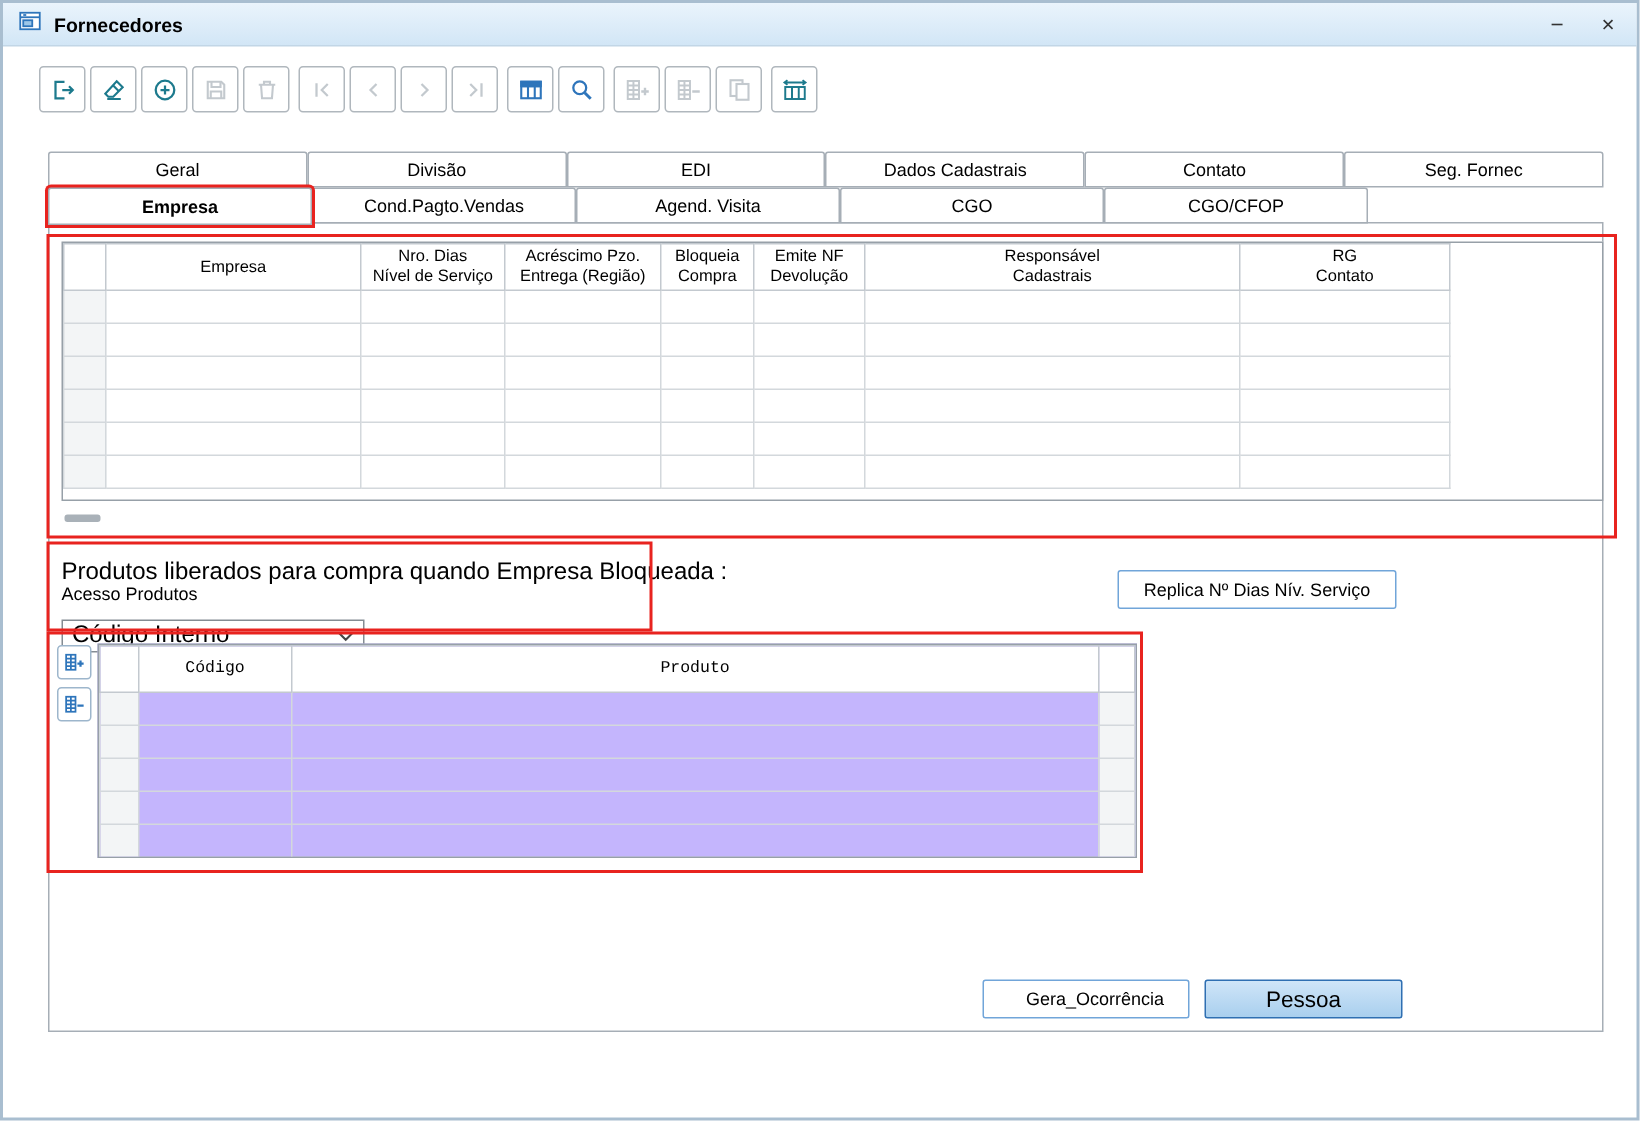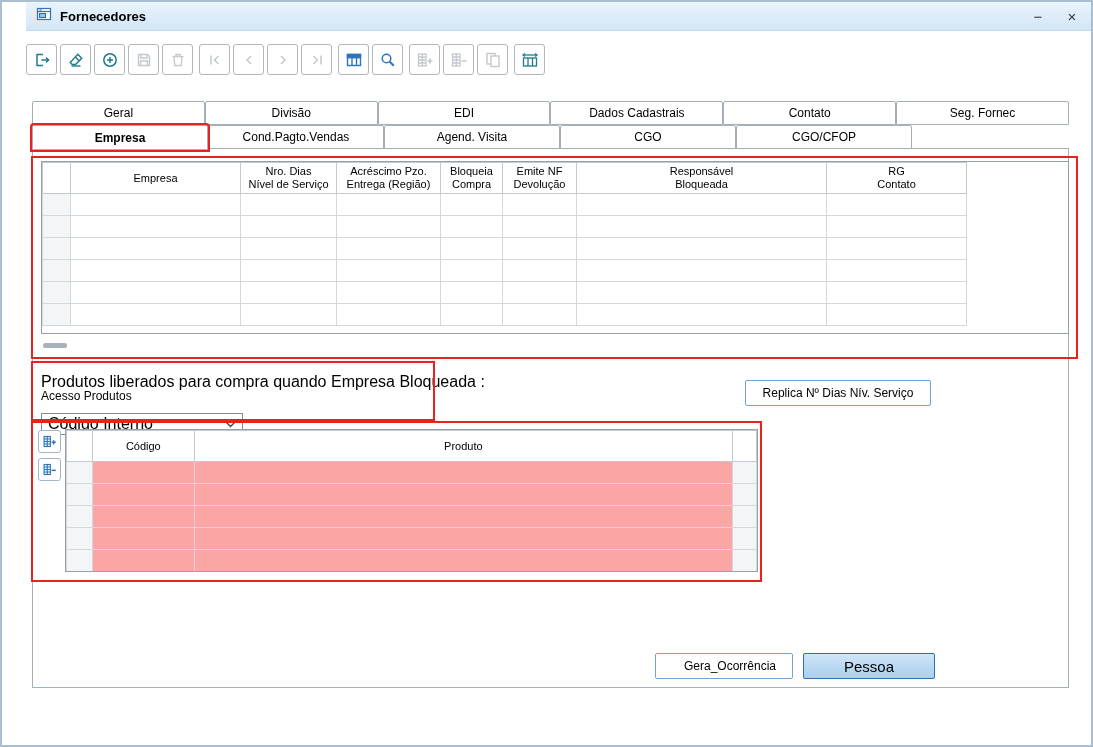--- a/index.html
+++ b/index.html
@@ -9,21 +9,21 @@
     background: #ffffff; color: #000;
     font-family: "Liberation Sans", sans-serif;
   }
   .window { position: absolute; inset: 0; background: #fff; border: 2px solid #a9bed0; }
 
   
   .titlebar {
     position: absolute; left: 0; top: 0; right: 0; height: 29px;
     background: linear-gradient(#eaf4fc, #d2e6f6);
     border-bottom: 1px solid #c2d6e6;
-    display: flex; align-items: center; padding: 0 10px; margin-left: 24px;
+    display: flex; align-items: center; padding: 0 10px;
   }
   .titlebar-text { font-size: 13px; font-weight: bold; margin-left: 8px; }
   .titlebar-controls { margin-left: auto; display: flex; gap: 16px; }
   .tb-ctrl { font-size: 15px; color: #333; width: 18px; text-align: center; cursor: default; line-height: 29px; }
 
   
   .toolbar { position: absolute; left: 24px; top: 42px; display: flex; align-items: center; }
   .tgroup { display: flex; gap: 3px; margin-right: 6px; }
   .tbtn {
     width: 31px; height: 31px; background: #fff; border: 1px solid #b0b7bd;
@@ -82,21 +82,21 @@
   }
 
   
   .pg-btn {
     position: absolute; width: 23px; height: 23px; background: #fff;
     border: 1px solid #9db6cc; border-radius: 3px; color: #2e75bb;
     display: flex; align-items: center; justify-content: center; padding: 0;
   }
   .pg-add { left: 5px; top: 281px; }
   .pg-remove { left: 5px; top: 309px; }
-  .product-grid-wrap { position: absolute; left: 32px; top: 280px; width: 693px; height: 143px; border: 1px solid #97a0a8; background: #fca5a5; overflow: hidden; }
+  .product-grid-wrap { position: absolute; left: 32px; top: 280px; width: 693px; height: 143px; border: 1px solid #97a0a8; background: #c4b5fd; overflow: hidden; font-family: Liberation Mono, monospace; }
   .product-grid-wrap th { height: 19px; font-size: 11px; }
   .product-grid-wrap td { height: 19px; }
   .product-grid-wrap td:last-child { background: #f3f5f6; }
 
   
   .annot { position: absolute; border: 2px solid #e8231f; pointer-events: none; z-index: 5; }
   .annot-grid { left: 29px; top: 154px; width: 1047px; height: 203px; }
   .annot-products { left: 29px; top: 359px; width: 404px; height: 60px; }
   .annot-product-grid { left: 29px; top: 419px; width: 731px; height: 161px; }
 </style>
@@ -279,21 +279,21 @@
               <th>
                 <div>Bloqueia</div>
                 <div>Compra</div>
               </th>
               <th>
                 <div>Emite NF</div>
                 <div>Devolução</div>
               </th>
               <th>
                 <div>Responsável</div>
-                <div>Bloqueada</div>
+                <div>Cadastrais</div>
               </th>
               <th>
                 <div>RG</div>
                 <div>Contato</div>
               </th>
             </tr>
           </thead>
         <tbody>
             <tr>
               <td></td>

